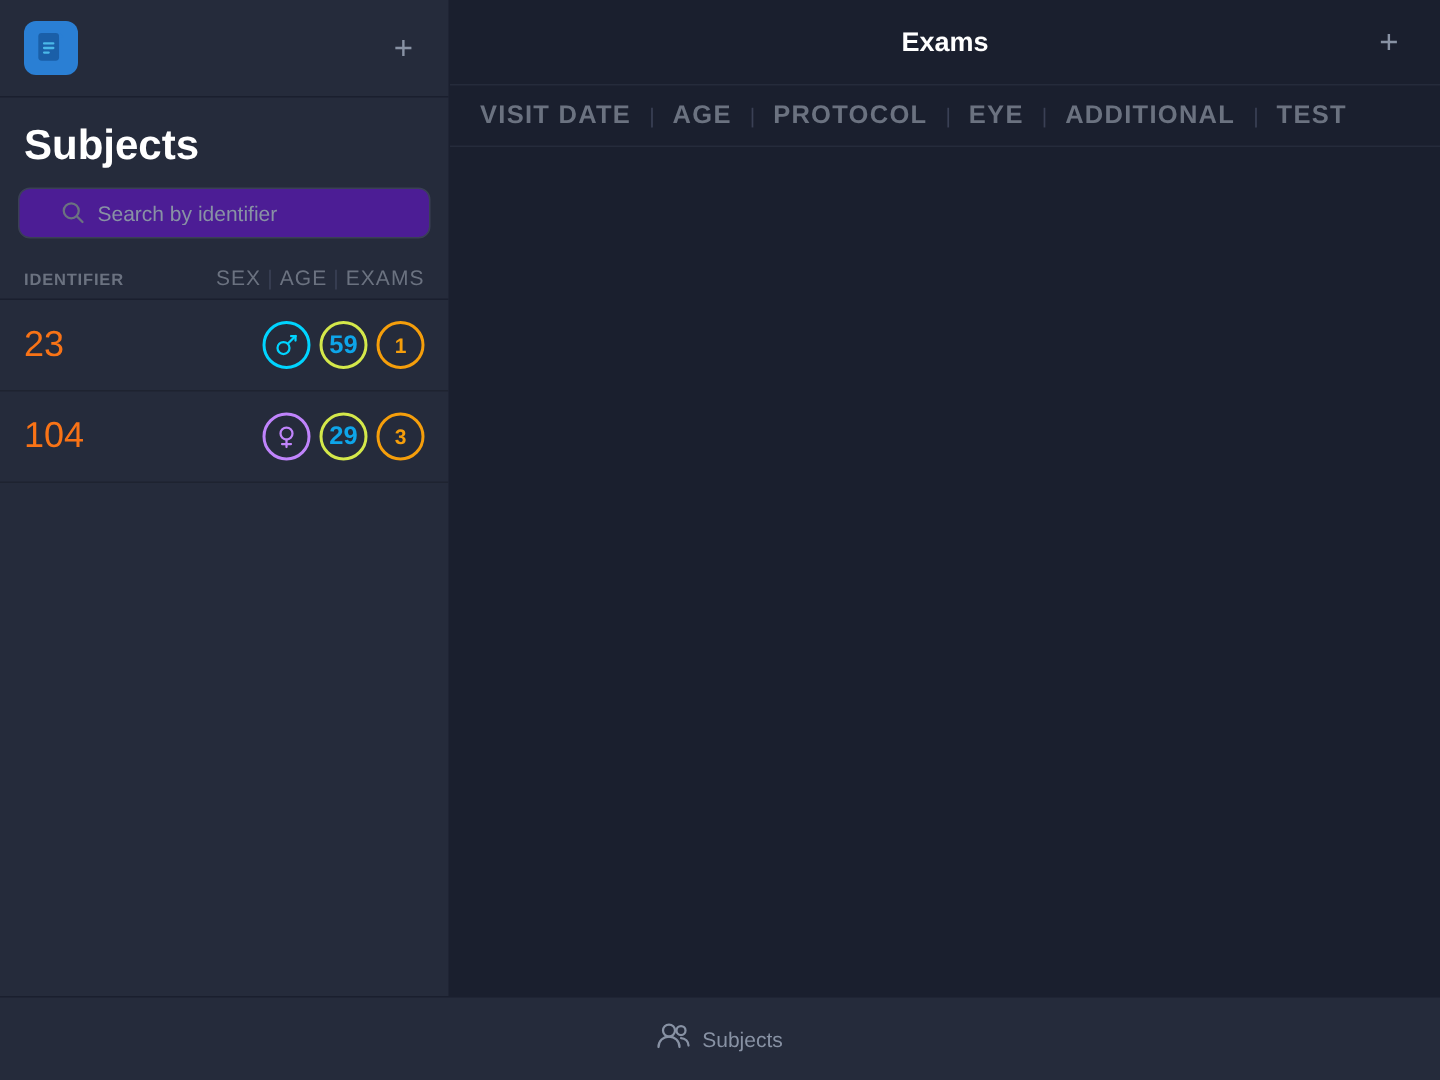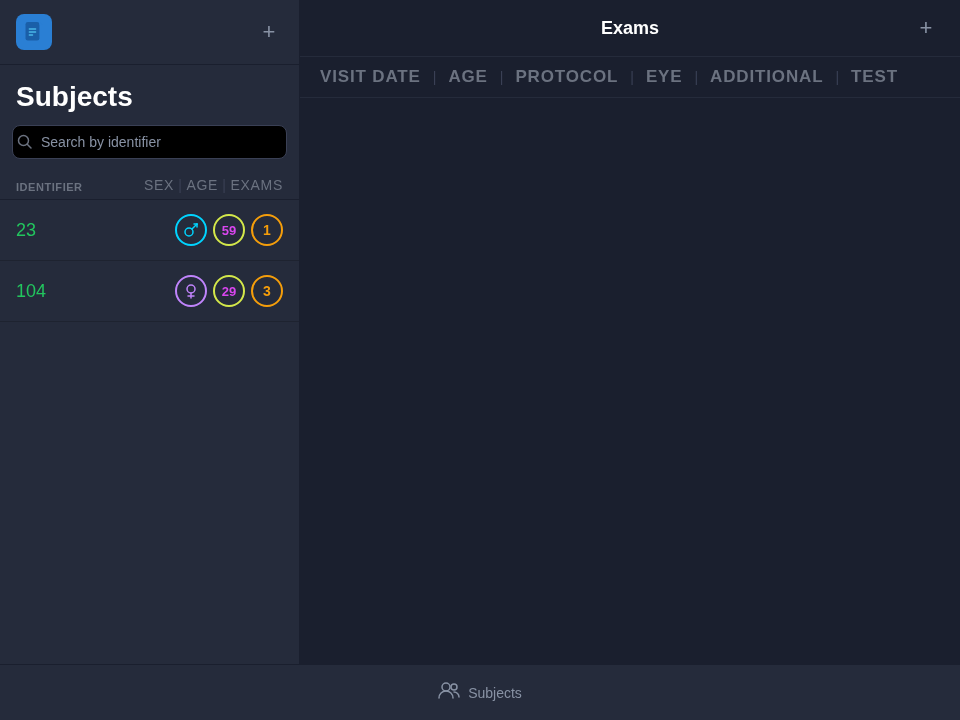--- a/index.html
+++ b/index.html
@@ -76,24 +76,24 @@
       color: #ffffff;
     }
 
     .search-container {
       padding: 4px 12px 12px;
     }
 
     .search-input-wrapper {
       display: flex;
       align-items: center;
-      background: #000000;
+      background: #4c1d95;
       border: 1px solid #3a4055;
       border-radius: 8px;
-      padding: 8px 4px;
+      padding: 8px 28px;
       gap: 8px;
     }
 
     .search-icon-svg {
       color: #6b7280;
       flex-shrink: 0;
     }
 
     .search-input {
       background: transparent;
@@ -148,23 +148,23 @@
     .subject-row {
       display: flex;
       align-items: center;
       padding: 14px 16px;
       border-bottom: 1px solid #1e2330;
       cursor: pointer;
     }
 
     .subject-id {
       flex: 1;
-      font-size: 18px;
+      font-size: 24px;
       font-weight: 500;
-      color: #22c55e;
+      color: #f97316;
     }
 
     .subject-badges {
       display: flex;
       align-items: center;
       gap: 6px;
     }
 
     
     .badge-gender {
@@ -189,24 +189,24 @@
     }
 
     
     .badge-age {
       width: 32px;
       height: 32px;
       border-radius: 50%;
       display: flex;
       align-items: center;
       justify-content: center;
-      font-size: 13px;
+      font-size: 17px;
       font-weight: 700;
       border: 2px solid #d4e84a;
-      color: #d946ef;
+      color: #0ea5e9;
     }
 
     
     .badge-exams {
       width: 32px;
       height: 32px;
       border-radius: 50%;
       display: flex;
       align-items: center;
       justify-content: center;

